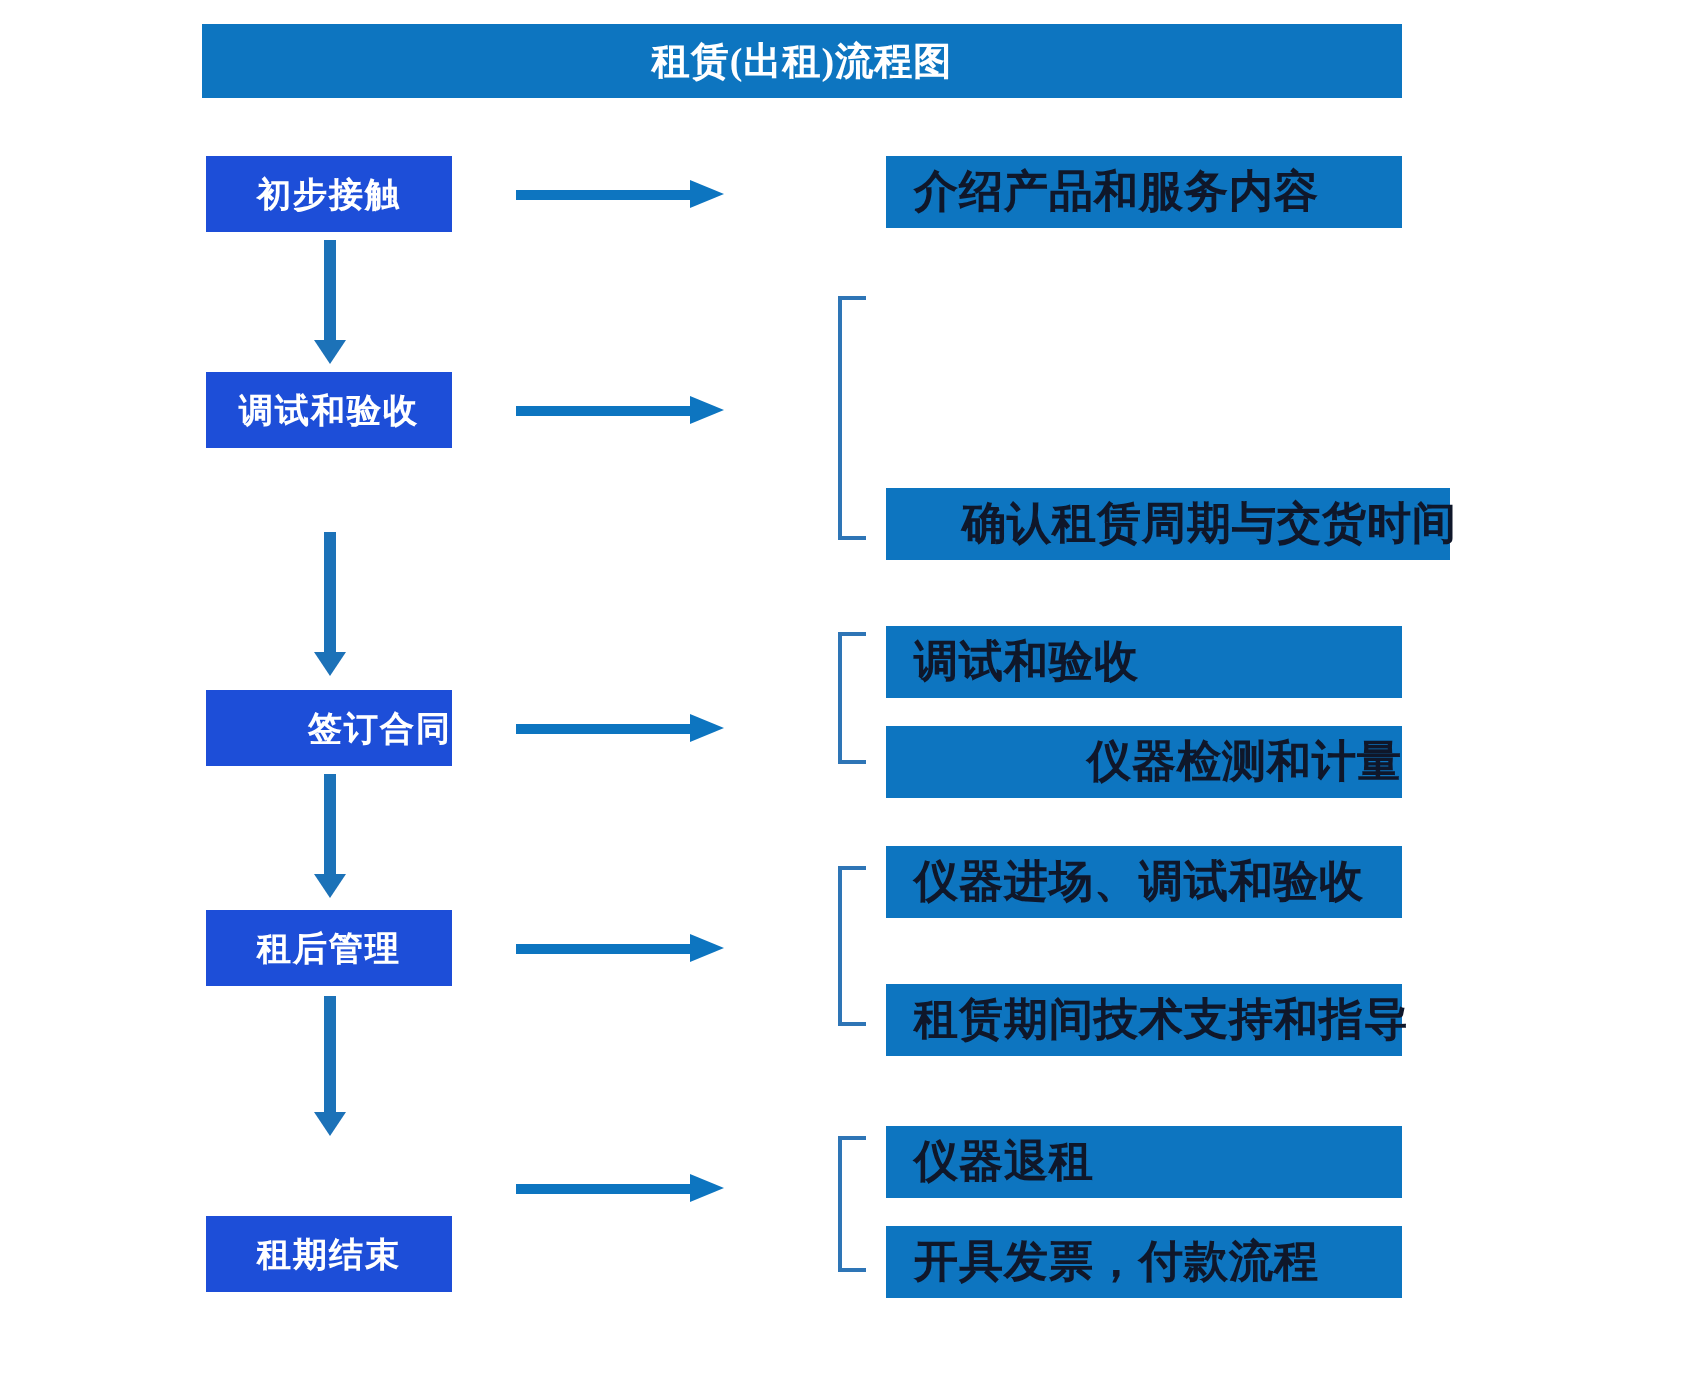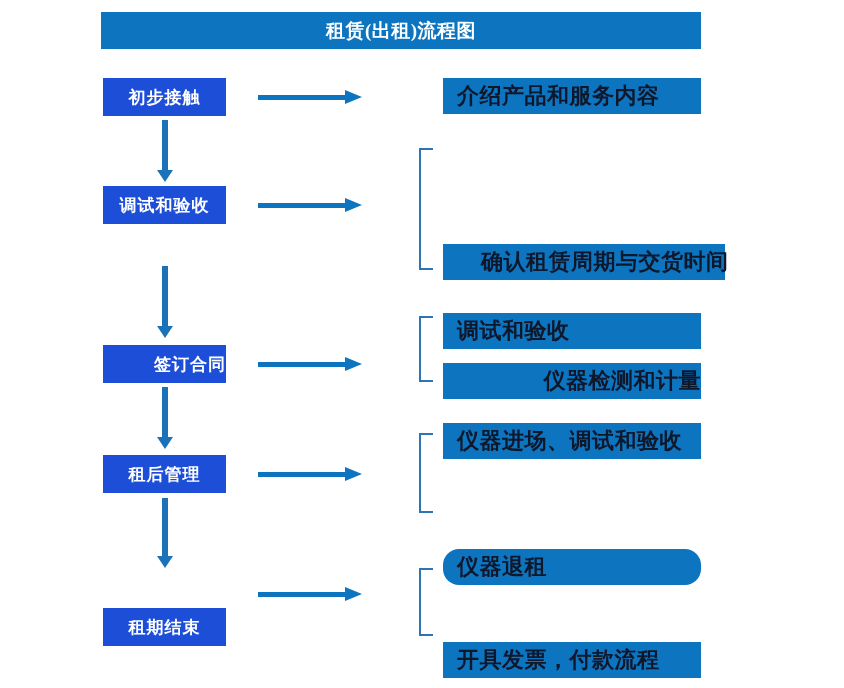--- a/index.html
+++ b/index.html
@@ -215,20 +215,23 @@
   </div>
   <div class="detail-box" style="top:313px;">
     <span class="detail-label">调试和验收</span>
   </div>
   <div class="detail-box" style="top:363px;justify-content:flex-end;">
     <span class="detail-label">仪器检测和计量</span>
   </div>
   <div class="detail-box" style="top:423px;">
     <span class="detail-label">仪器进场、调试和验收</span>
   </div>
-  <div class="detail-box" style="top:549px;border-radius:16px;">
+  <div class="detail-box" style="top:492px;">
+    <span class="detail-label">租赁期间技术支持和指导</span>
+  </div>
+  <div class="detail-box" style="top:563px;">
     <span class="detail-label">仪器退租</span>
   </div>
-  <div class="detail-box" style="top:642px;">
+  <div class="detail-box" style="top:613px;">
     <span class="detail-label">开具发票，付款流程</span>
   </div>
 
 </div>
 
 </body></html>

